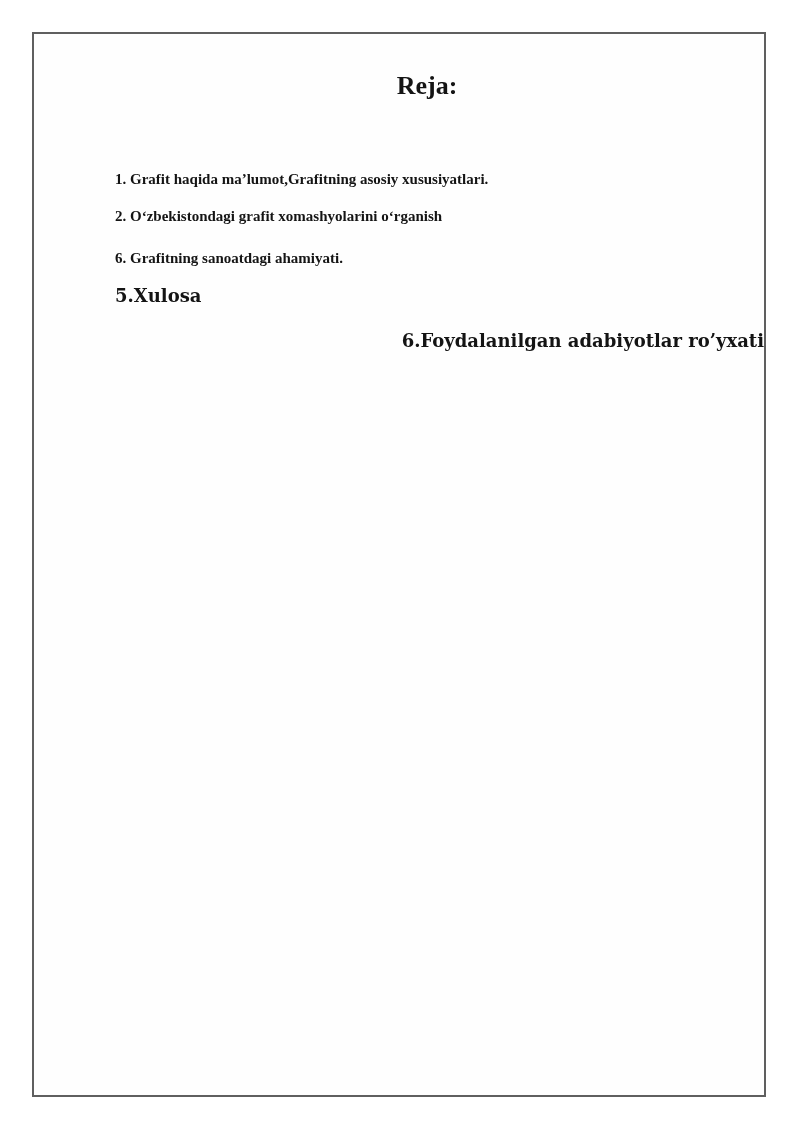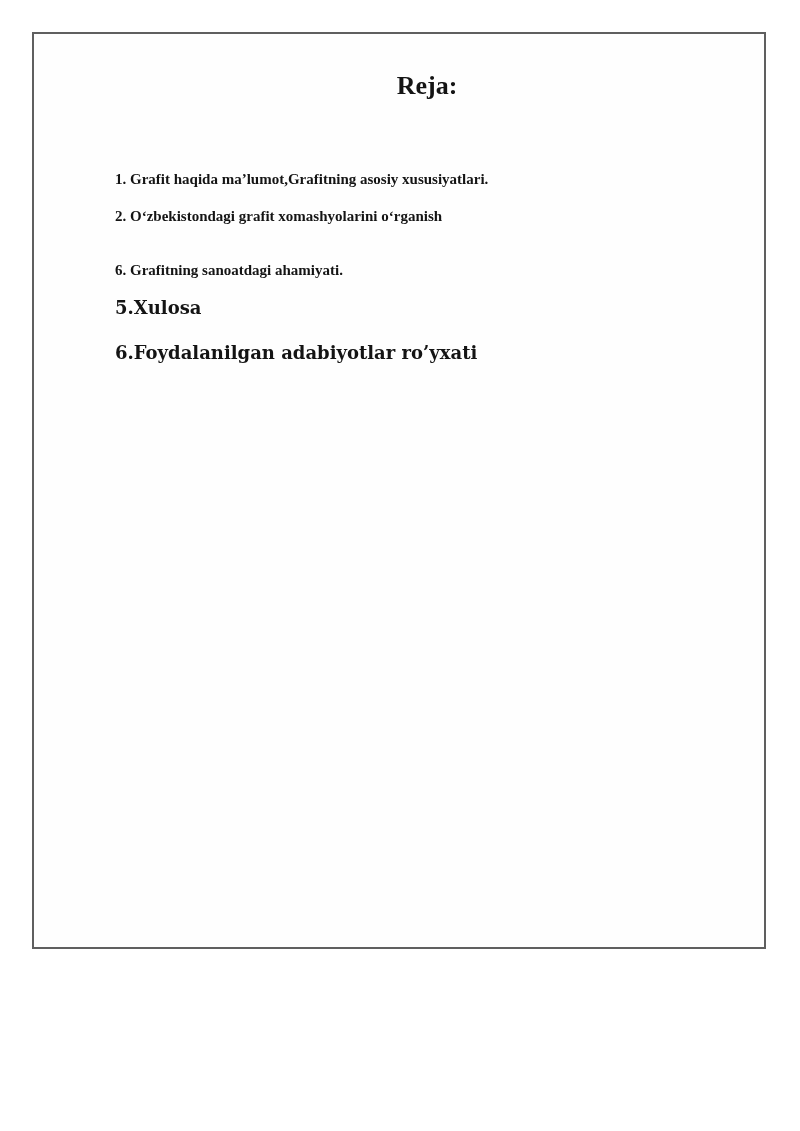--- a/index.html
+++ b/index.html
@@ -12,21 +12,21 @@
     height: 1131px;
     position: relative;
     overflow: hidden;
     font-family: "Liberation Serif", serif;
   }
   .page-frame {
     position: absolute;
     left: 32px;
     top: 32px;
     width: 734px;
-    height: 917px;
+    height: 1065px;
     box-sizing: border-box;
     border: 2px solid var(--border-color, #5f5f5f);
     background: var(--page-bg, #fefefe);
   }
   .doc-title {
     margin: 38px 0 0 0;
     padding: 0;
     text-align: center;
     position: relative;
     left: 28px;
@@ -43,28 +43,28 @@
   .plan-item {
     margin: 0 0 15px 0;
     padding: 0;
     font-family: "Liberation Serif", serif;
     font-weight: bold;
     font-size: 15px;
     line-height: 22px;
     color: var(--text-color, #141414);
     white-space: nowrap;
   }
-  .plan-item.v2 { margin-bottom: 32px; }
+  .plan-item.v2 { margin-bottom: 20px; }
   .plan-item.large {
     font-family: "DejaVu Serif", serif;
     font-size: 18px;
     line-height: 24px;
   }
   .plan-item.v5 { margin-bottom: 21px; }
-  .plan-item.v6 { margin-bottom: 0; }
+  .plan-item.v6 { margin-bottom: 0; text-align: right; }
 </style>
 </head>
 <body>
 
 <div class="page-frame">
   <h1 class="doc-title">Reja:</h1>
 
   <div class="plan-list">
     <p class="plan-item v1">1. Grafit haqida ma’lumot,Grafitning asosiy xususiyatlari.</p>
     <p class="plan-item v2">2. O‘zbekistondagi grafit xomashyolarini o‘rganish</p>

